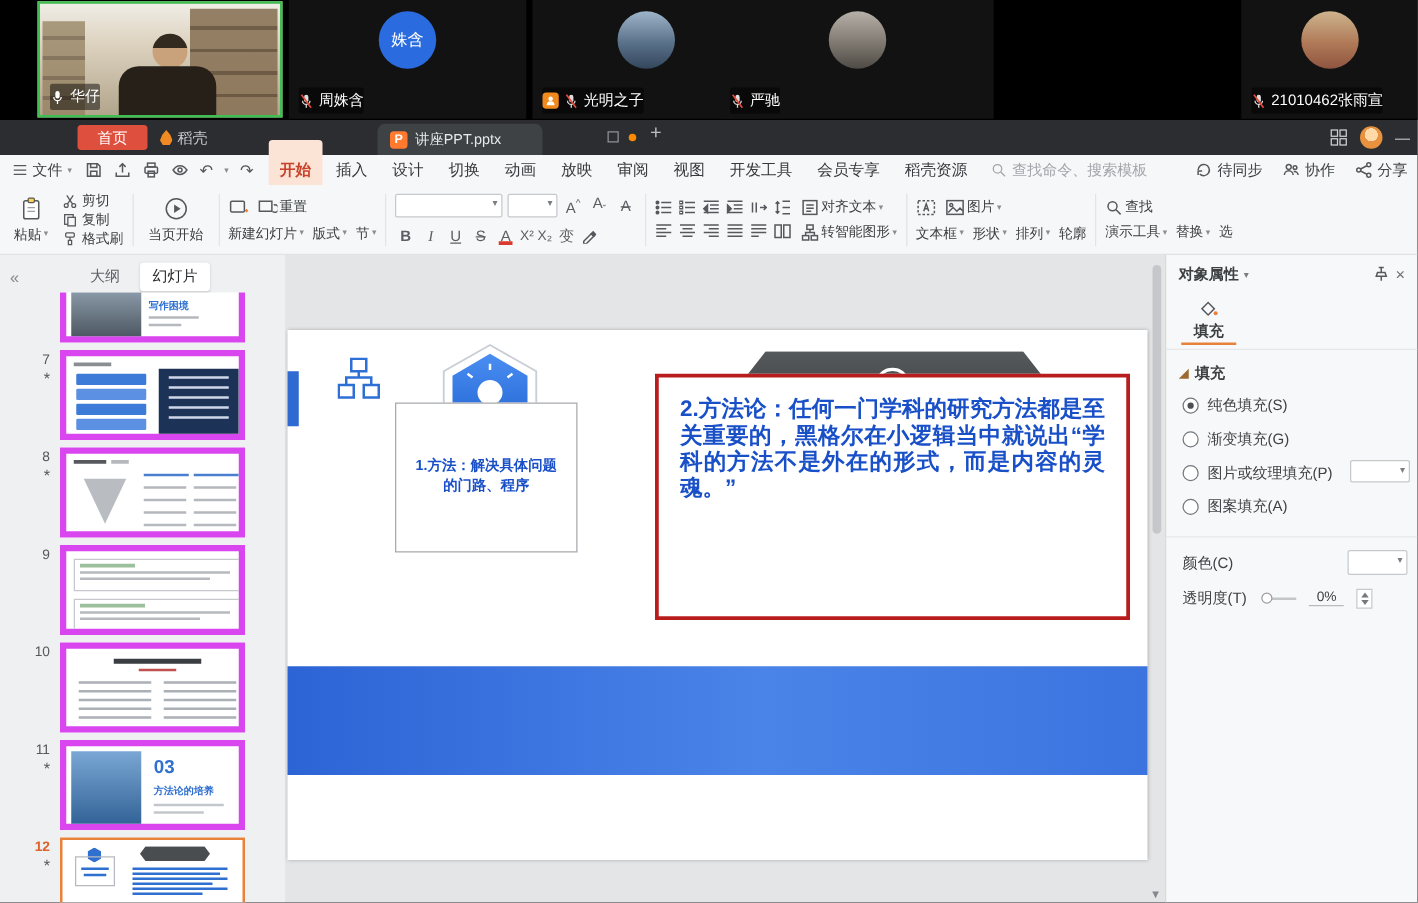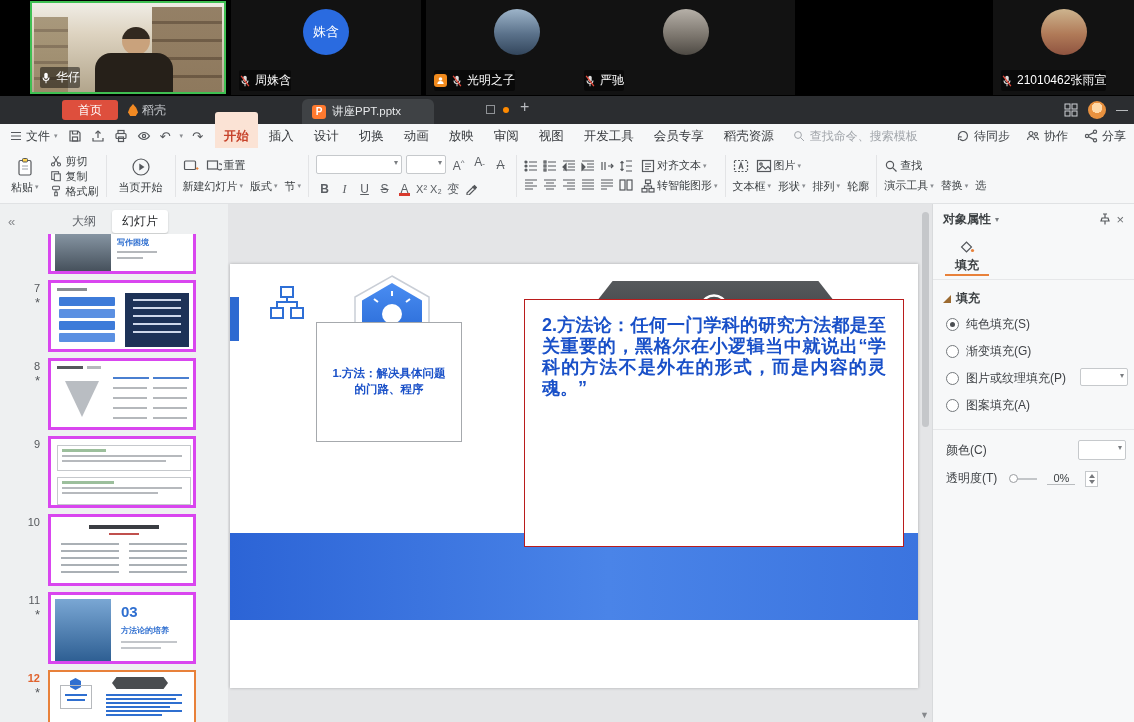--- a/index.html
+++ b/index.html
@@ -89,21 +89,21 @@
 #sidebar{position:absolute;left:0;top:0;width:228px;height:518px;background:#eef0f1}
 .sb-collapse{position:absolute;left:8px;top:10px;color:#85888c;font-size:13px}
 .sb-tabs{position:absolute;left:62px;top:6px;display:flex;gap:6px;font-size:12px;align-items:center}
 .sbt{padding:3px 10px;color:#60646a}
 .sbt.active{background:#fff;border-radius:3px;color:#26282b;box-shadow:0 1px 2px rgba(0,0,0,.18)}
 #sblist{position:absolute;left:0;top:30px;width:228px;height:488px;overflow:hidden}
 .srow{position:absolute;left:0;width:100%;height:74px}
 .snum{position:absolute;left:0;top:2px;width:40px;text-align:right;font-size:11px;color:#55585c}
 .sstar{position:absolute;left:0;top:15px;width:40px;text-align:right;font-size:13px;color:#55585c}
 .cur .snum{color:#e0622d;font-weight:bold}
-.thumb{position:absolute;left:48px;top:0;width:148px;height:72px;background:#fff;border:3px solid #d946ef;overflow:hidden}
+.thumb{position:absolute;left:48px;top:0;width:148px;height:72px;background:#fff;border:5px solid #d946ef;overflow:hidden}
 .cur .thumb{border:2px solid #e8813a}
 .bar{position:absolute;background:#b5b8bc}
 
 
 .m6img{position:absolute;left:4px;top:26px;width:56px;height:40px;background:linear-gradient(180deg,#8b9aa8,#46515c)}
 .m6t{position:absolute;left:66px;top:32px;font-size:8px;font-weight:bold;color:#2f6fd0}
 .t7bar{position:absolute;left:8px;width:56px;height:9px;border-radius:1px;background:#3d7bd9}
 .t7dark{position:absolute;left:74px;top:10px;width:64px;height:54px;background:#1d3257}
 .t7dark i{display:block;height:2px;background:#cfd8ea;margin:6px 8px 0 8px}
 .cone{position:absolute;left:14px;top:20px;width:0;height:0;border-left:17px solid transparent;
@@ -126,21 +126,21 @@
 .corner{position:absolute;left:0;top:33px;width:9px;height:44px;background:#2e6ad1}
 .band{position:absolute;left:0;top:269px;width:688px;height:87px;
   background:linear-gradient(90deg,#2c64d6,#4a84e8 55%,#3b74df)}
 .orgic{position:absolute;left:40px;top:22px}
 .hexgrp{position:absolute;left:118px;top:10px}
 .mbox{position:absolute;left:86px;top:58px;width:146px;height:120px;border:1px solid #a6a9ad;background:#fff}
 .mbox span{display:block;width:116px;margin:42px auto 0;font-size:11.5px;font-weight:bold;color:#1950c8;
   text-align:center;line-height:16px}
 .dhex{position:absolute;left:363px;top:17px;width:245px;height:50px;
   background:linear-gradient(180deg,#56595c,#3e4144);display:flex;align-items:center;justify-content:center}
-.tbox{position:absolute;left:294px;top:35px;width:380px;height:248px;background:#fff;border:1px solid #b91c1c;
+.tbox{position:absolute;left:294px;top:35px;width:380px;height:197px;background:#fff;border:3px solid #b91c1c;
   padding:15px 17px;overflow:hidden}
 .tbox p{font-size:18px;line-height:21px;font-weight:bold;color:#1950c8;text-align:justify}
 .tbox p+p{margin-top:21px}
 #vscroll{position:absolute;right:3px;top:6px;width:7px;height:498px}
 #vthumb{position:absolute;left:0;top:2px;width:7px;height:215px;background:#c5c7ca;border-radius:4px}
 .sarrow{position:absolute;right:3px;bottom:2px;font-size:9px;color:#85888c}
 
 
 #panel{position:absolute;right:0;top:0;width:202px;height:518px;background:#f7f8f9;border-left:1px solid #d8dadc}
 .pn-head{display:flex;align-items:center;height:30px;padding:0 10px;gap:4px}

